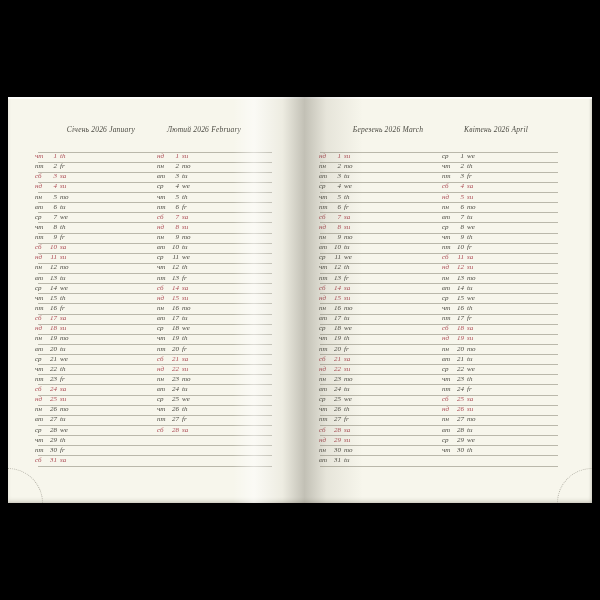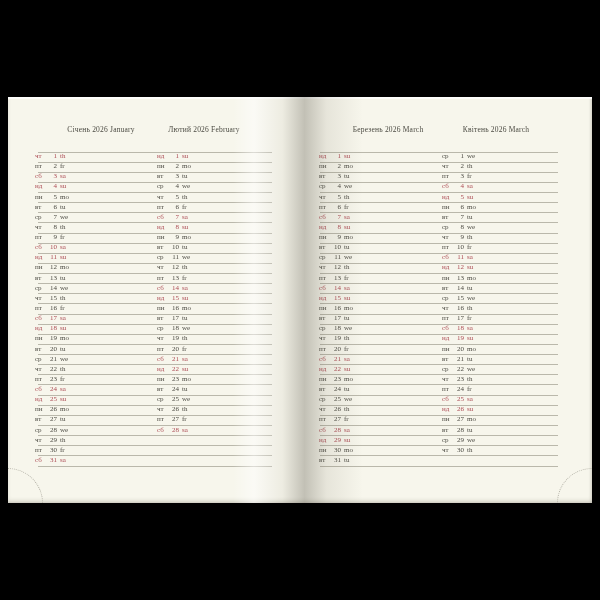--- a/index.html
+++ b/index.html
@@ -9,20 +9,21 @@
     font-family:"Liberation Serif","DejaVu Serif",serif;
   }
   .stage{position:relative;width:600px;height:600px;background:#000;}
   .book{
     position:absolute;left:8px;top:97px;width:584px;height:406px;
     background:var(--page-bg,#f7f6ec);
     overflow:hidden;
     box-shadow:inset 0 2px 2px -1px rgba(255,255,255,0.85),
                inset 0 -3px 5px -2px rgba(70,64,45,0.30),
                inset -2px 0 3px -1px rgba(70,64,45,0.18);
+    font-style:italic;
   }
   .page-top-edge{position:absolute;left:0;top:0;width:100%;height:2px;
     background:rgba(255,255,255,0.7);}
   .gutter{
     position:absolute;left:225px;top:0;width:130px;height:100%;
     background:linear-gradient(90deg,
       rgba(110,105,88,0) 0%,
       rgba(255,255,255,0.50) 16%,
       rgba(110,105,88,0.07) 38%,
       rgba(72,68,55,0.30) 55%,
@@ -57,21 +58,21 @@
 </head>
 <body>
 
 <div class="stage">
   <div class="book">
     <div class="page-top-edge"></div>
 
     <div class="month-header" style="left:93px">Січень 2026 January</div>
     <div class="month-header" style="left:196px">Лютий 2026 February</div>
     <div class="month-header" style="left:380px">Березень 2026 March</div>
-    <div class="month-header" style="left:488px">Квітень 2026 March</div>
+    <div class="month-header" style="left:488px">Квітень 2026 April</div>
 
     <div class="rules" id="rules-left" style="left:30px;width:234px">
         <div class="rule" style="top: 0px;"></div>
         <div class="rule" style="top: 10.13px;"></div>
         <div class="rule" style="top: 20.26px;"></div>
         <div class="rule" style="top: 30.39px;"></div>
         <div class="rule" style="top: 40.52px;"></div>
         <div class="rule" style="top: 50.65px;"></div>
         <div class="rule" style="top: 60.78px;"></div>
         <div class="rule" style="top: 70.91px;"></div>

